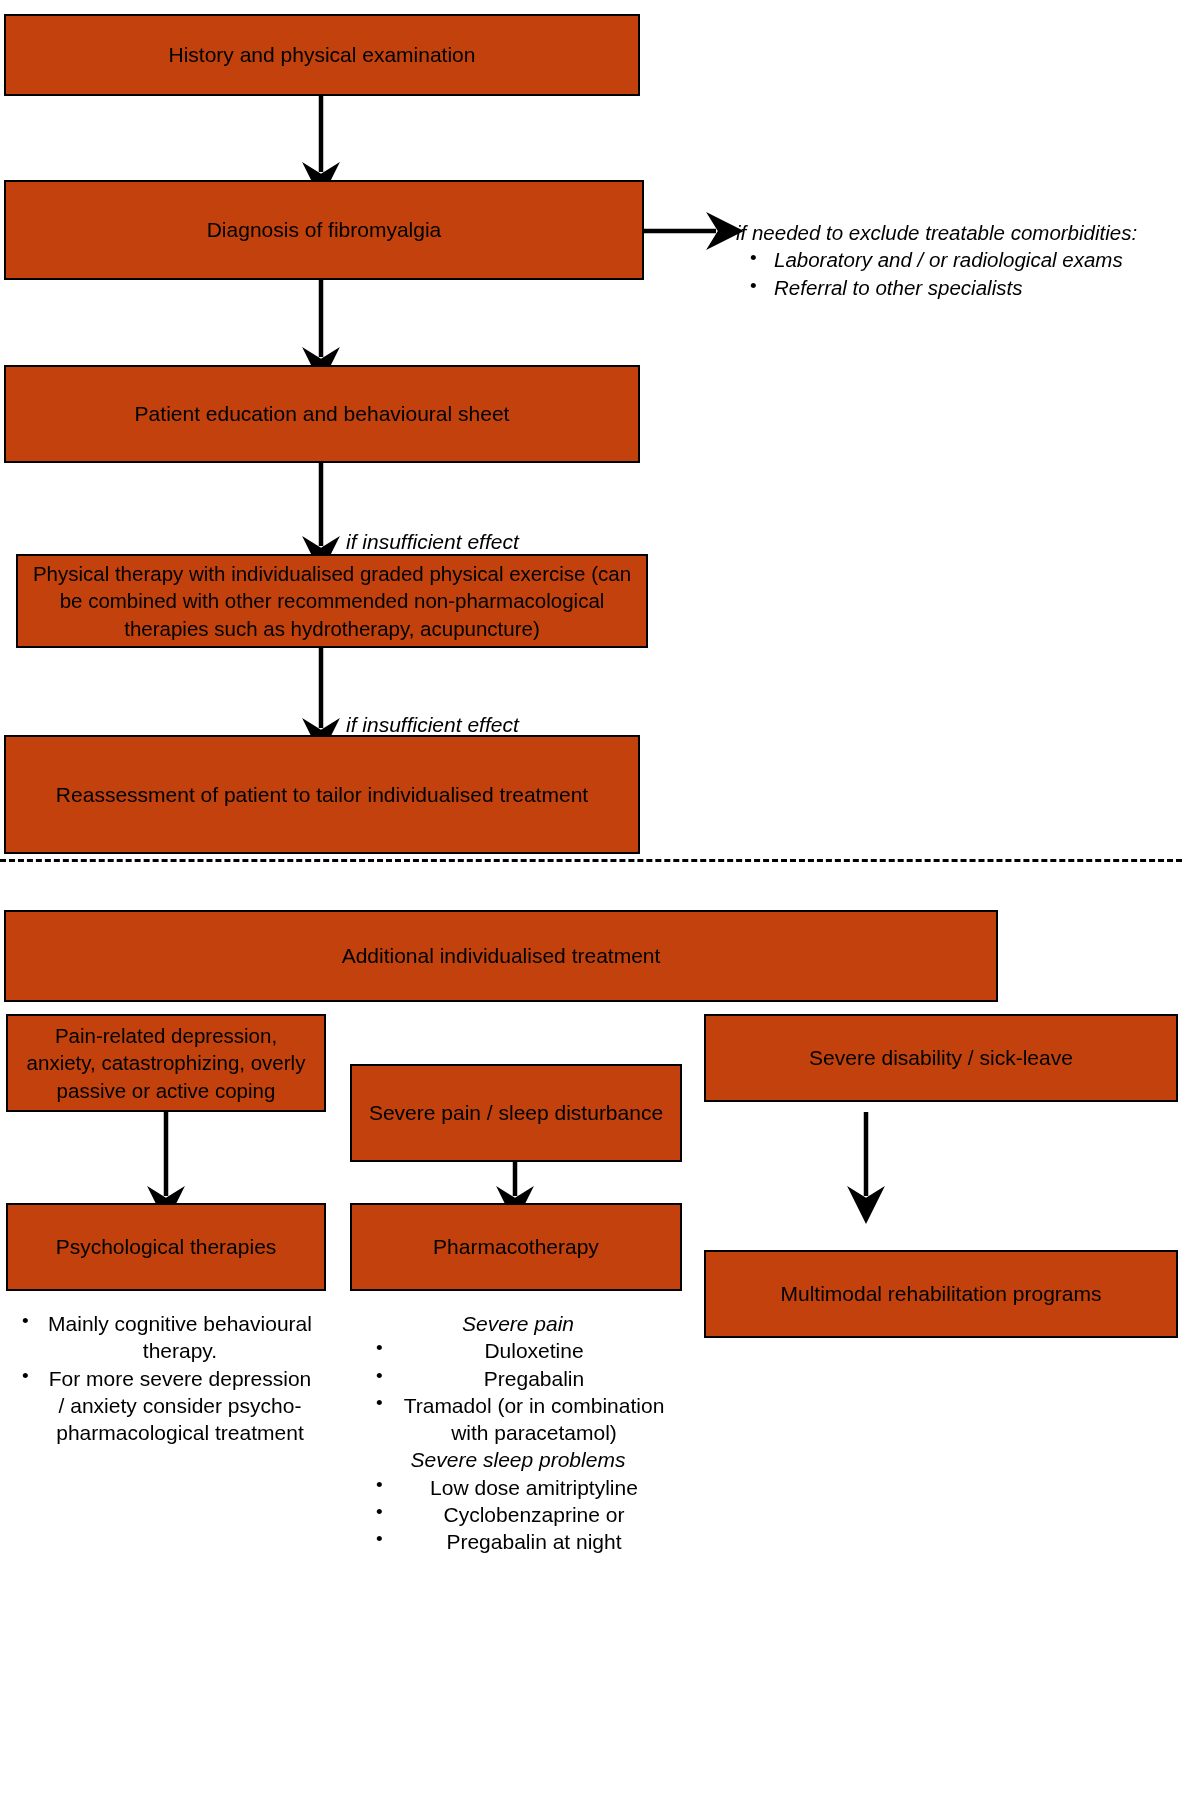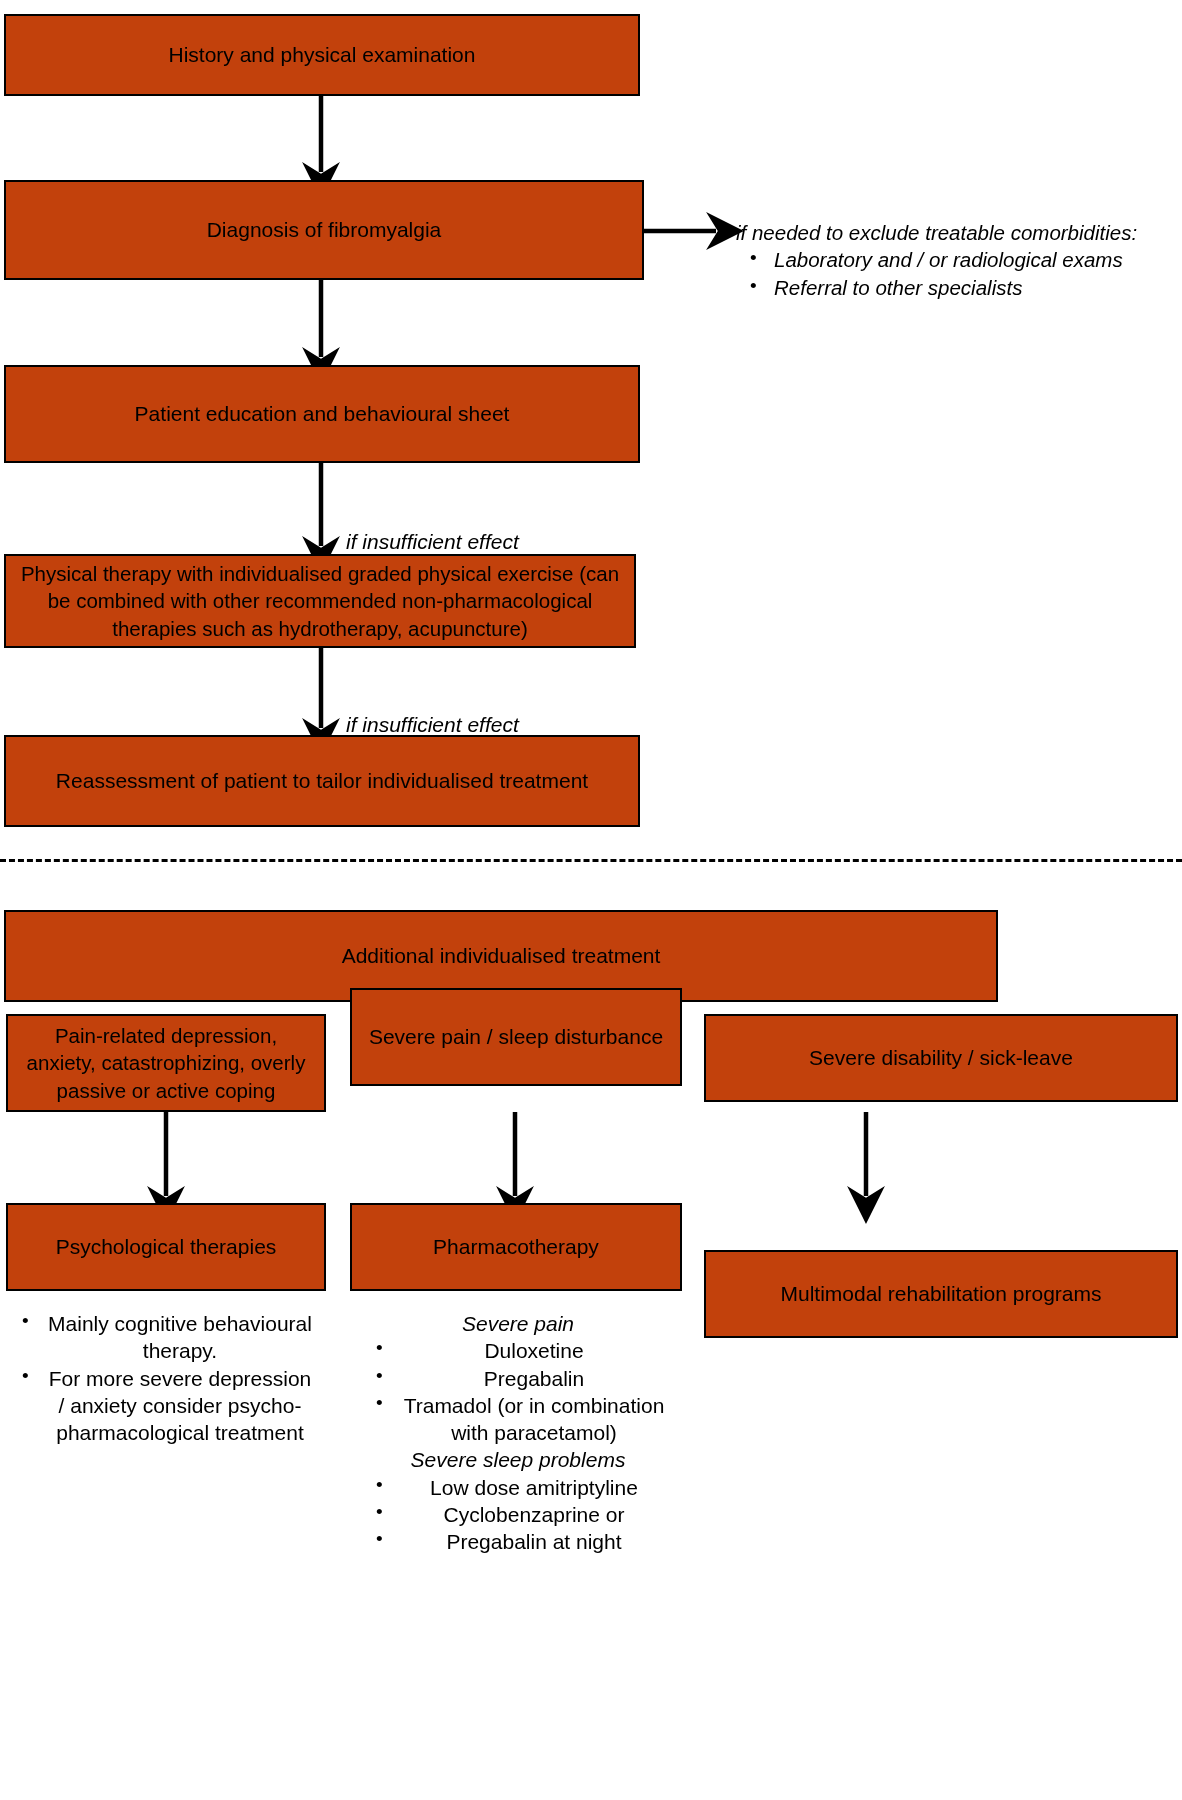--- a/index.html
+++ b/index.html
@@ -134,31 +134,31 @@
 
     <line x1="866" y1="1112" x2="866" y2="1196" stroke="#000" stroke-width="4.5" marker-end="url(#ah)"></line>
   </svg>
 
   <div class="node" style="left:4px; top:14px; width:636px; height:82px;">History and physical examination</div>
 
   <div class="node" style="left:4px; top:180px; width:640px; height:100px;">Diagnosis of fibromyalgia</div>
 
   <div class="node" style="left:4px; top:365px; width:636px; height:98px;">Patient education and behavioural sheet</div>
 
-  <div class="node wide-text" style="left:4px; top:554px; width:632px; height:94px;">Physical therapy with individualised graded physical exercise (can be combined with other recommended non-pharmacological therapies such as hydrotherapy, acupuncture)</div>
-
-  <div class="node" style="left:4px; top:735px; width:636px; height:92px;">Reassessment of patient to tailor individualised treatment</div>
+  <div class="node wide-text" style="left:16px; top:554px; width:632px; height:94px;">Physical therapy with individualised graded physical exercise (can be combined with other recommended non-pharmacological therapies such as hydrotherapy, acupuncture)</div>
+
+  <div class="node" style="left:4px; top:735px; width:636px; height:119px;">Reassessment of patient to tailor individualised treatment</div>
 
   <div id="separator" style="top:859px;"></div>
 
   <div class="node" style="left:4px; top:898px; width:994px; height:92px;margin-top:12px;">Additional individualised treatment</div>
 
   <div class="node wide-text" style="left:6px; top:1014px; width:320px; height:98px;">Pain-related depression, anxiety, catastrophizing, overly passive or active coping</div>
 
-  <div class="node" style="left:350px; top:988px; width:332px; height:98px;">Severe pain / sleep disturbance</div>
+  <div class="node" style="left:350px; top:1064px; width:332px; height:98px;">Severe pain / sleep disturbance</div>
 
   <div class="node" style="left:704px; top:1014px; width:474px; height:88px;">Severe disability / sick-leave</div>
 
   <div class="node" style="left:6px; top:1203px; width:320px; height:88px;">Psychological therapies</div>
 
   <div class="node" style="left:350px; top:1203px; width:332px; height:88px;">Pharmacotherapy</div>
 
   <div class="node" style="left:704px; top:1203px; width:474px; height:88px;margin-top:47px;">Multimodal rehabilitation programs</div>
 
   <div class="edge-label" style="left:346px; top:494px;">if insufficient effect</div>

